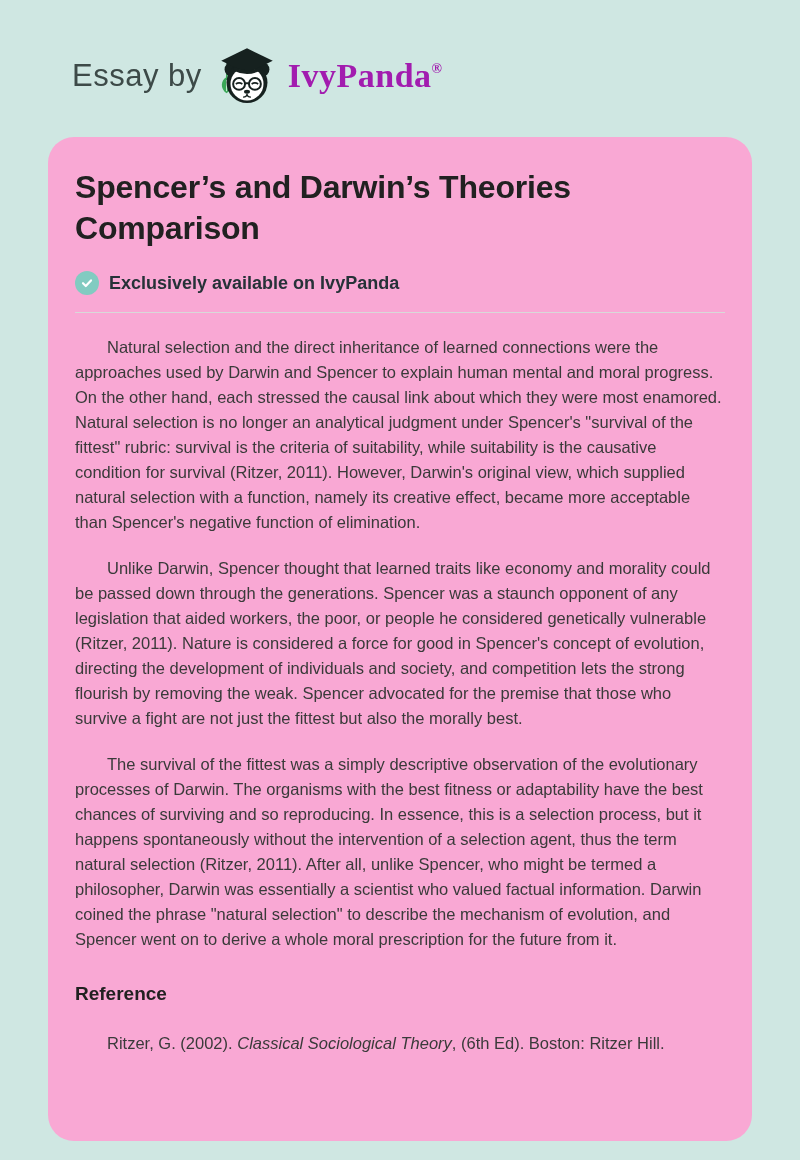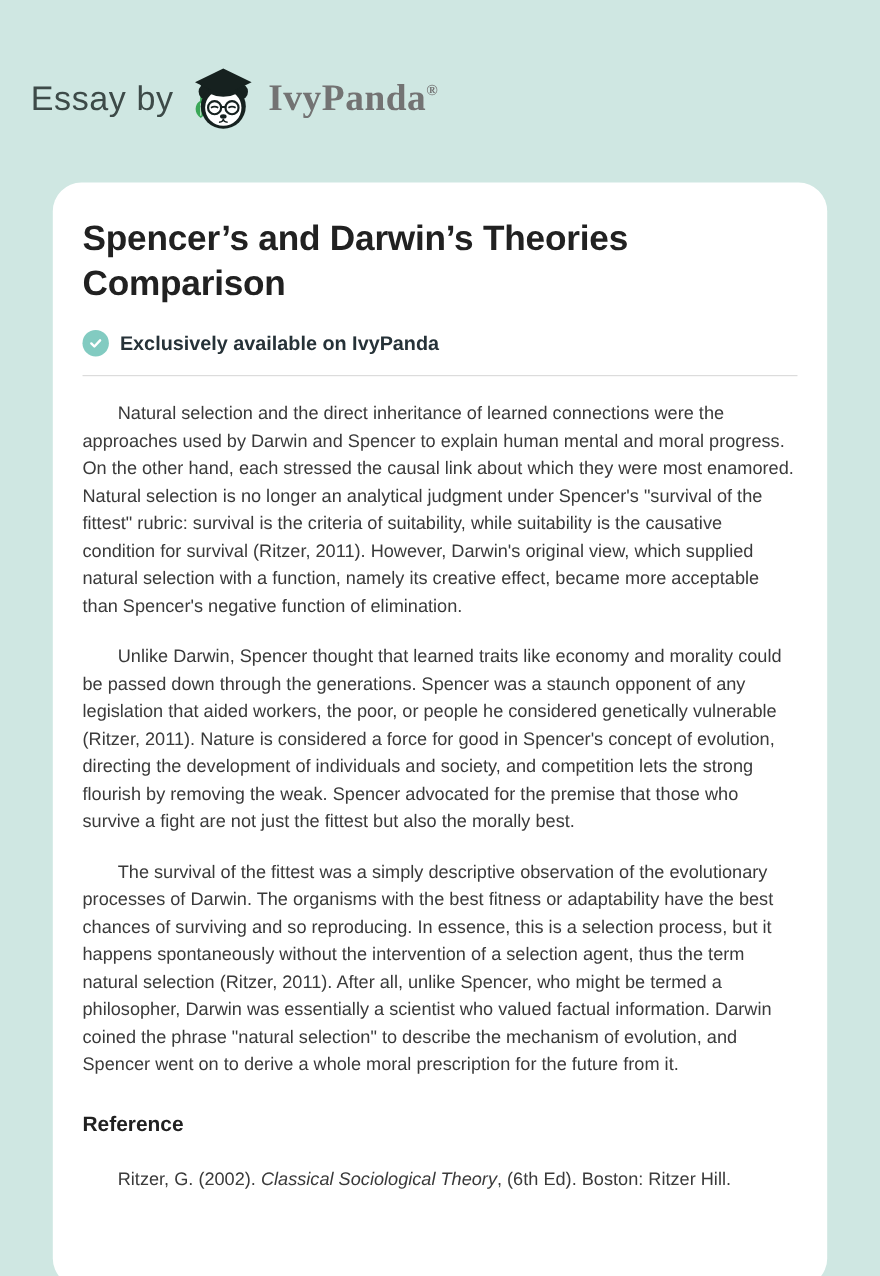--- a/index.html
+++ b/index.html
@@ -7,57 +7,57 @@
   body {
     width: 800px;
     height: 1160px;
     background: #cfe7e2;
     font-family: "Liberation Sans", sans-serif;
     overflow: hidden;
   }
 
   
   .header {
-    height: 166px;
+    height: 137px;
     display: flex;
     align-items: center;
-    padding-left: 28px;
+    padding-left: 72px;
     padding-top: 14px;
     gap: 12px;
   }
   .essay-by {
     font-size: 31px;
     color: #3d4a48;
     letter-spacing: 0.5px;
   }
   .logo-wrap {
     display: flex;
     align-items: center;
     gap: 8px;
     cursor: pointer;
   }
   .logo-svg { width: 66px; height: 66px; display: block; }
   .brand {
     font-family: "Liberation Serif", serif;
     font-weight: bold;
     font-size: 34px;
-    color: #737373;
+    color: #a21caf;
     letter-spacing: 0.5px;
     text-align: center;
   }
   .brand sup {
     font-size: 14px;
     vertical-align: 14px;
   }
 
   
   .card {
     width: 704px;
     margin: 0 48px;
-    background: #ffffff;
+    background: #f9a8d4;
     border-radius: 26px;
     padding: 30px 27px 85px 27px;
   }
   .card-title {
     font-size: 32px;
     line-height: 41px;
     font-weight: bold;
     color: #212121;
     letter-spacing: -0.2px;
   }

